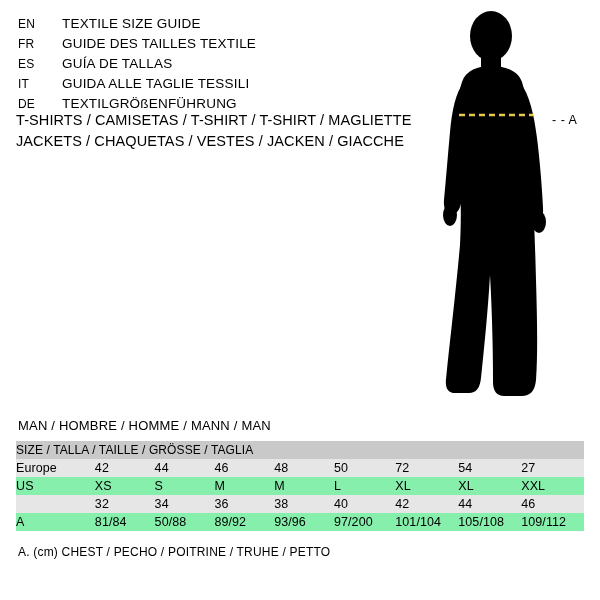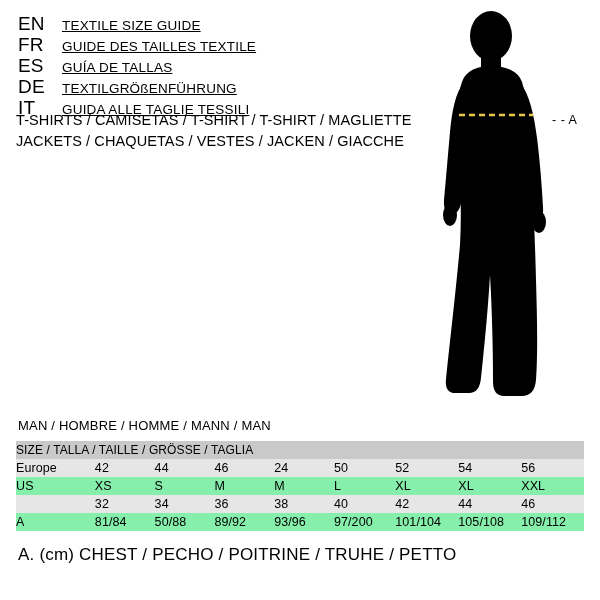--- a/index.html
+++ b/index.html
@@ -31,26 +31,25 @@
   .legend-row {
     display: flex;
     align-items: baseline;
     line-height: 19px;
     font-size: 13.5px;
     letter-spacing: 0.2px;
   }
   .legend-code {
     width: 44px;
     flex: 0 0 44px;
-    font-size: 19px;
+    font-size: 12px;
   }
   .legend-text {
     flex: 1 1 auto;
     white-space: nowrap;
-    text-decoration: underline;
   }
 
   
   .categories {
     position: absolute;
     left: 16px;
     top: 110px;
     width: 360px;
   }
   .cat-line {
@@ -108,21 +107,21 @@
   }
   .row-light td { background: #e6e6e6; }
   .row-dark td  { background: #86efac; }
   .cell-label { padding-left: 4px; width: 90px; margin-top: 37px; }
   .cell-val   { width: 68px; }
 
   .footnote {
     position: absolute;
     left: 18px;
     top: 545px;
-    font-size: 17px;
+    font-size: 12px;
     letter-spacing: 0.2px;
     white-space: nowrap;
   }
 </style>
 </head>
 <body>
 
 <div class="page">
 
   <div class="legend">
@@ -132,26 +131,26 @@
     </div>
     <div class="legend-row">
       <span class="legend-code">FR</span>
       <span class="legend-text">GUIDE DES TAILLES TEXTILE</span>
     </div>
     <div class="legend-row">
       <span class="legend-code">ES</span>
       <span class="legend-text">GUÍA DE TALLAS</span>
     </div>
     <div class="legend-row">
+      <span class="legend-code">IT</span>
+      <span class="legend-text">GUIDA ALLE TAGLIE TESSILI</span>
+    </div>
+    <div class="legend-row">
       <span class="legend-code">DE</span>
       <span class="legend-text">TEXTILGRÖßENFÜHRUNG</span>
-    </div>
-    <div class="legend-row">
-      <span class="legend-code">IT</span>
-      <span class="legend-text">GUIDA ALLE TAGLIE TESSILI</span>
     </div>
   </div>
 
   <div class="categories">
     <div class="cat-line">T-SHIRTS / CAMISETAS / T-SHIRT / T-SHIRT / MAGLIETTE</div>
     <div class="cat-line">JACKETS / CHAQUETAS / VESTES / JACKEN / GIACCHE</div>
   </div>
 
   <div class="figure-wrap">
     <svg width="200" height="400" viewBox="0 0 200 400">
@@ -205,25 +204,25 @@
   <table class="size-table">
     <tbody>
       <tr class="row-head">
         <td colspan="9">SIZE / TALLA / TAILLE / GRÖSSE / TAGLIA</td>
       </tr>
       <tr class="row-light">
         <td class="cell-label">Europe</td>
         <td class="cell-val">42</td>
         <td class="cell-val">44</td>
         <td class="cell-val">46</td>
-        <td class="cell-val">24</td>
+        <td class="cell-val">48</td>
         <td class="cell-val">50</td>
-        <td class="cell-val">52</td>
+        <td class="cell-val">72</td>
         <td class="cell-val">54</td>
-        <td class="cell-val">56</td>
+        <td class="cell-val">27</td>
       </tr>
       <tr class="row-dark">
         <td class="cell-label">US</td>
         <td class="cell-val">XS</td>
         <td class="cell-val">S</td>
         <td class="cell-val">M</td>
         <td class="cell-val">M</td>
         <td class="cell-val">L</td>
         <td class="cell-val">XL</td>
         <td class="cell-val">XL</td>

